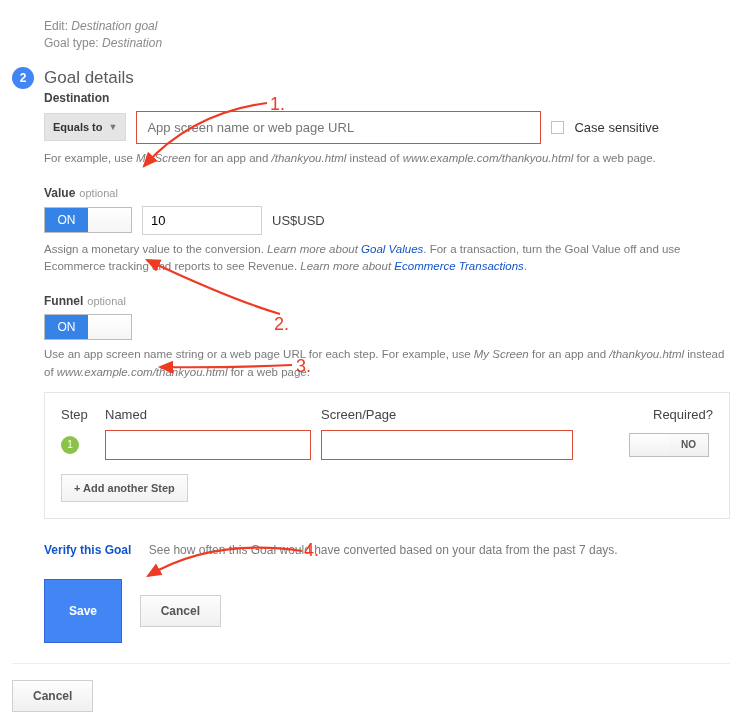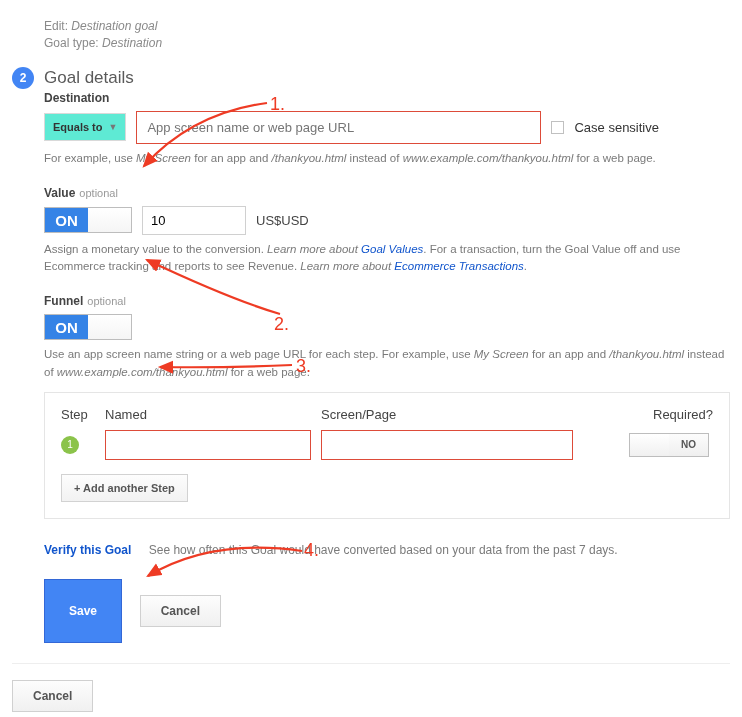--- a/index.html
+++ b/index.html
@@ -24,21 +24,21 @@
   .edit-link { color: #9a9a9a; font-size: 12px; }
   .step-sub { margin-left: 32px; font-size: 12px; color: #8a8a8a; line-height: 1.45; margin-bottom: 14px; }
   .step-sub em, .italic { }
   .step-body { margin-left: 32px; }
 
   .section-label { font-size: 12px; font-weight: bold; color: #444; margin-bottom: 6px; }
   .optional { font-weight: normal; font-size: 11px; color: #999; margin-left: 4px; }
 
   .row { display: flex; align-items: center; gap: 10px; margin-bottom: 6px; }
   .dropdown {
-    background: #5eead4; border: 1px solid #d9d9d9;
+    background: #e5e5e5; border: 1px solid #d9d9d9;
     padding: 7px 8px; font-size: 11px; font-weight: bold;
     display: flex; align-items: center; gap: 6px; cursor: pointer;
   }
   .dropdown .chev { font-size: 9px; color: #777; }
   .text-input {
     border: 1px solid #dd4b39; padding: 8px 10px; font-size: 13px;
     color: #999; background: #fff;
   }
   .dest-input { width: 405px; }
   .checkbox {
@@ -49,25 +49,25 @@
     font-size: 11.5px; color: #7a7a7a; line-height: 1.55;
     margin-bottom: 18px;
   }
   .help .italic { font-style: italic; }
   .help a { color: #15c; text-decoration: none; font-style: italic; }
 
   .toggle {
     width: 88px; height: 26px; display: flex; border: 1px solid #bdbdbd;
     overflow: hidden;
   }
-  .toggle .half { flex: 1; display: flex; align-items: center; justify-content: center; font-size: 15px; font-weight: bold; }
+  .toggle .half { flex: 1; display: flex; align-items: center; justify-content: center; font-size: 12px; font-weight: normal; }
   .toggle .on { background: #3583e6; color: #fff; }
   .toggle .off { background: linear-gradient(#fff,#f5f5f5); color: #666; }
   .small-input {
-    width: 104px; border: 1px solid #d0d0d0; padding: 6px 8px; font-size: 13px;
+    width: 120px; border: 1px solid #d0d0d0; padding: 6px 8px; font-size: 13px;
   }
   .curr { font-size: 13px; color: #444; }
 
   .funnel-box {
     border: 1px solid #e5e5e5; padding: 14px 16px 16px 16px; margin-top: 10px;
     margin-bottom: 24px;
   }
   .funnel-head { display: flex; font-size: 13px; color: #444; margin-bottom: 8px; }
   .col-step { width: 44px; }
   .col-named { width: 216px; }

